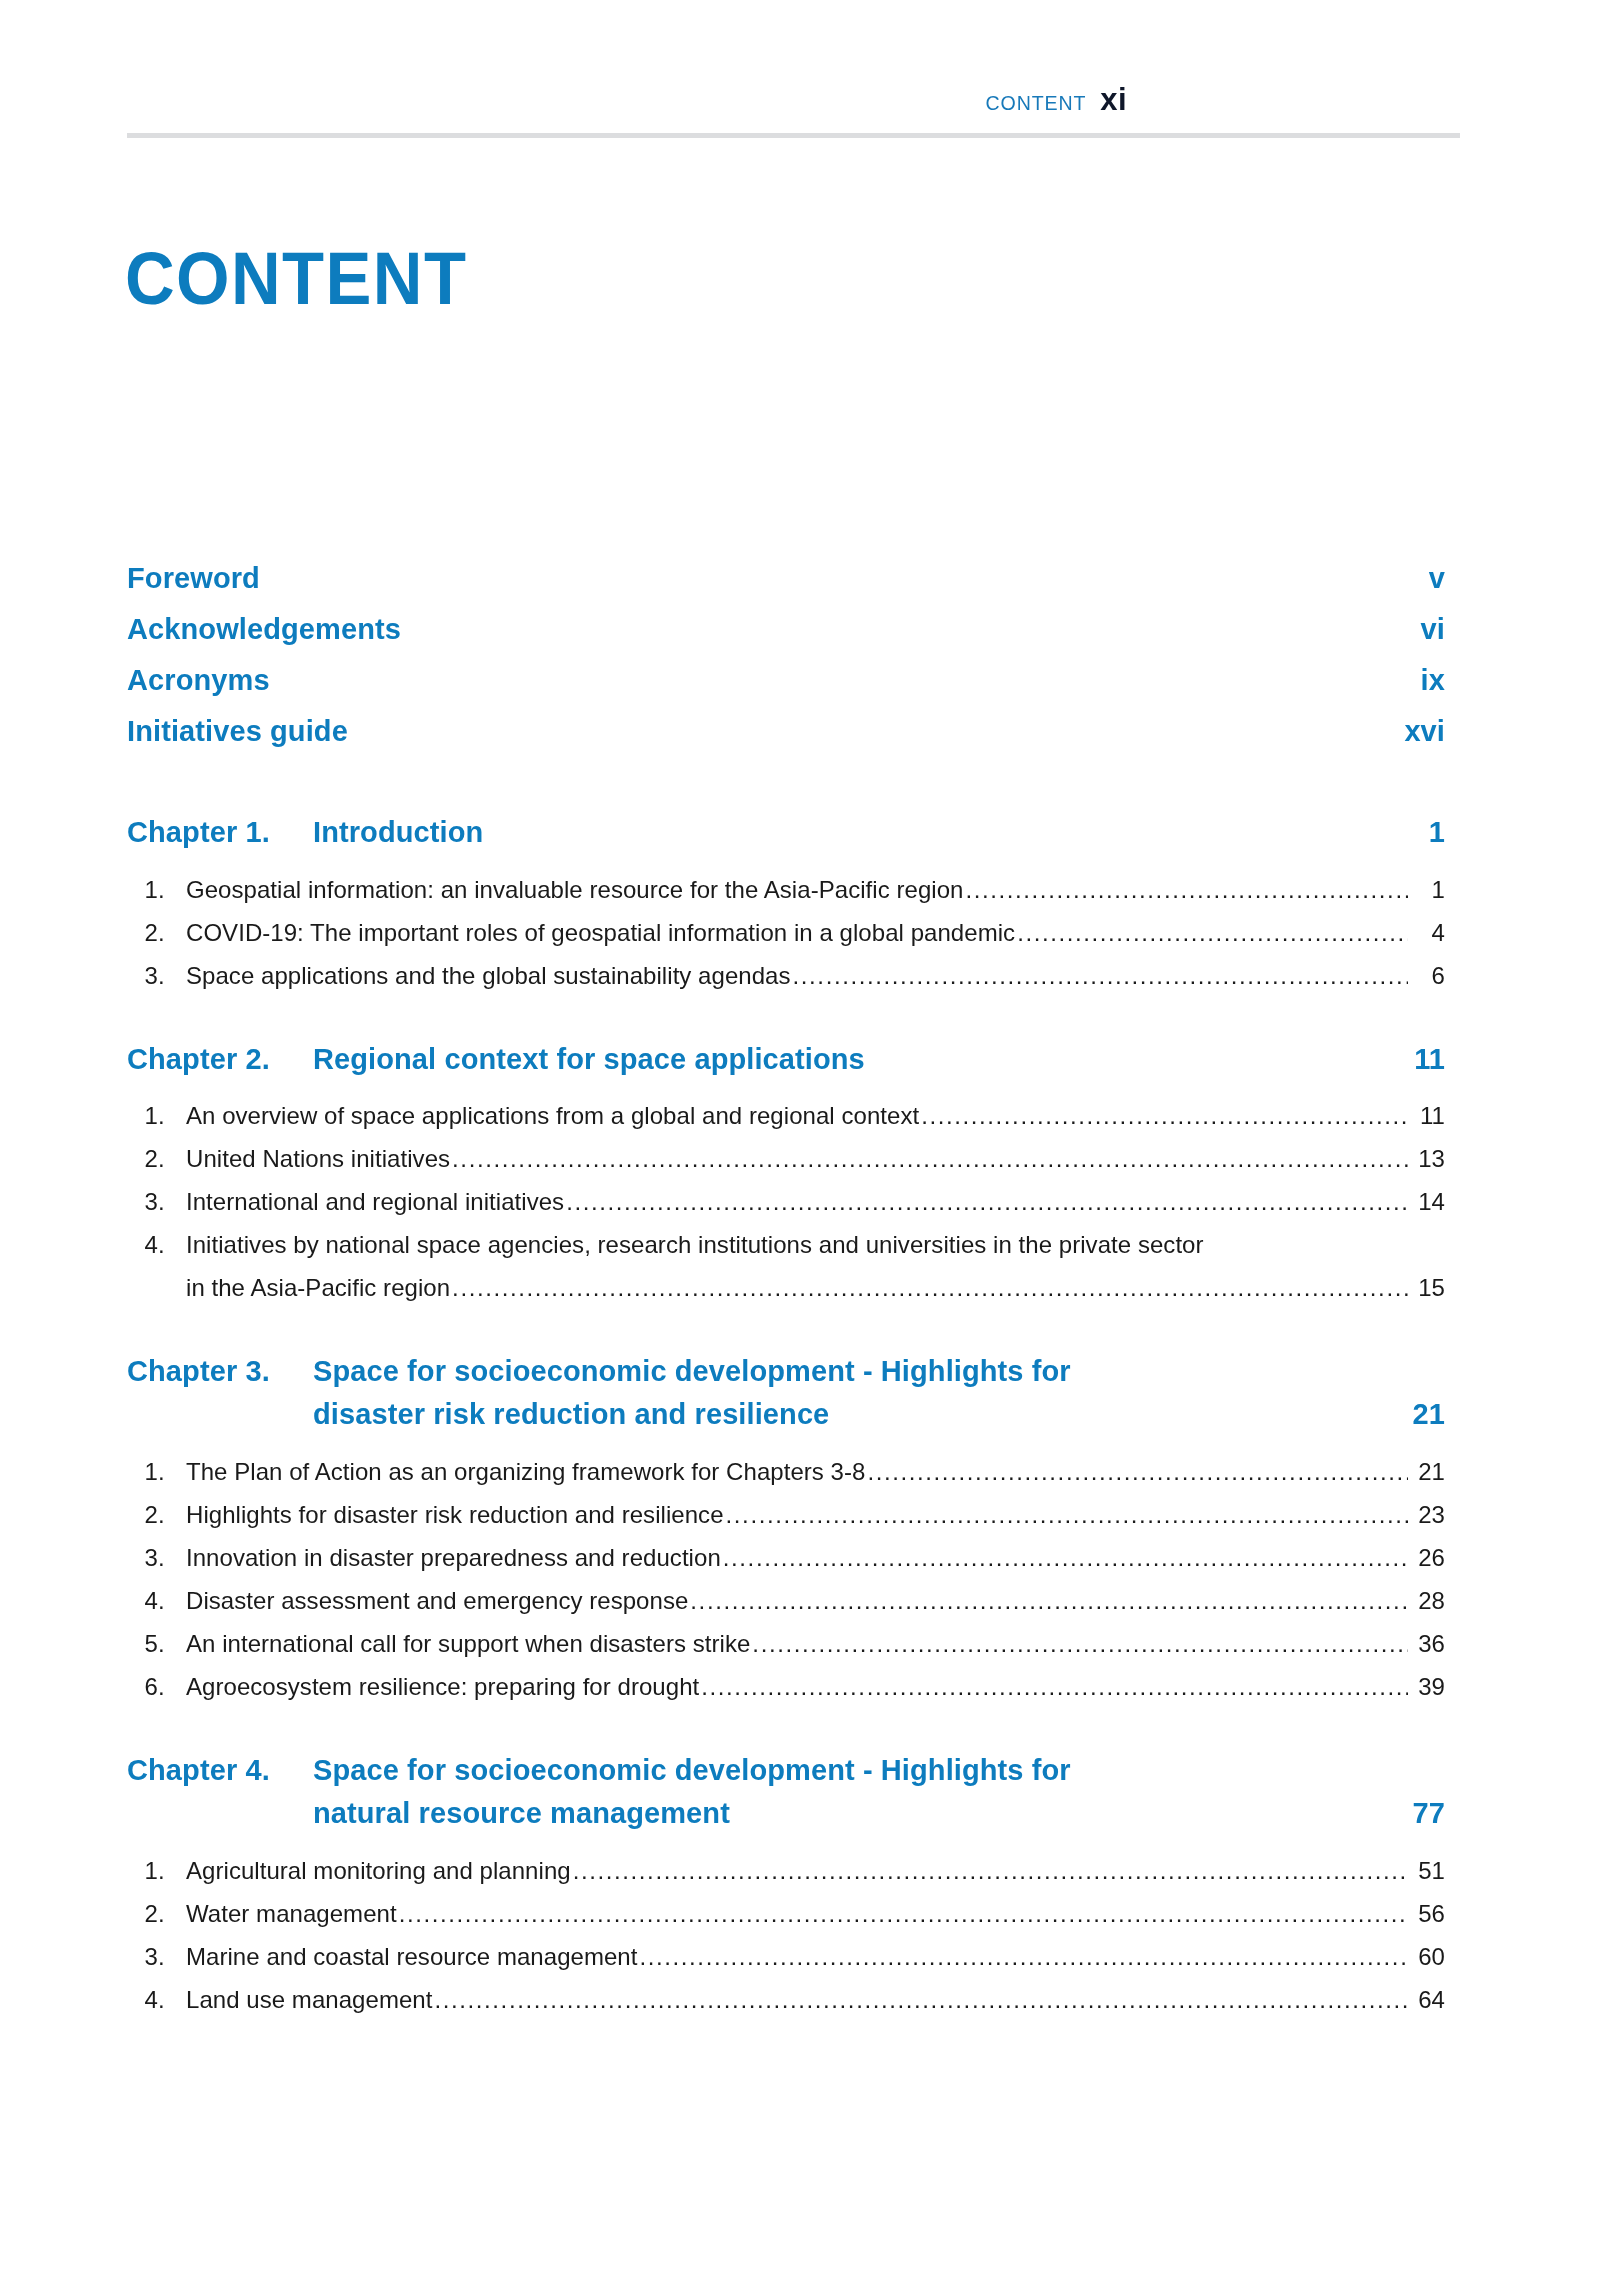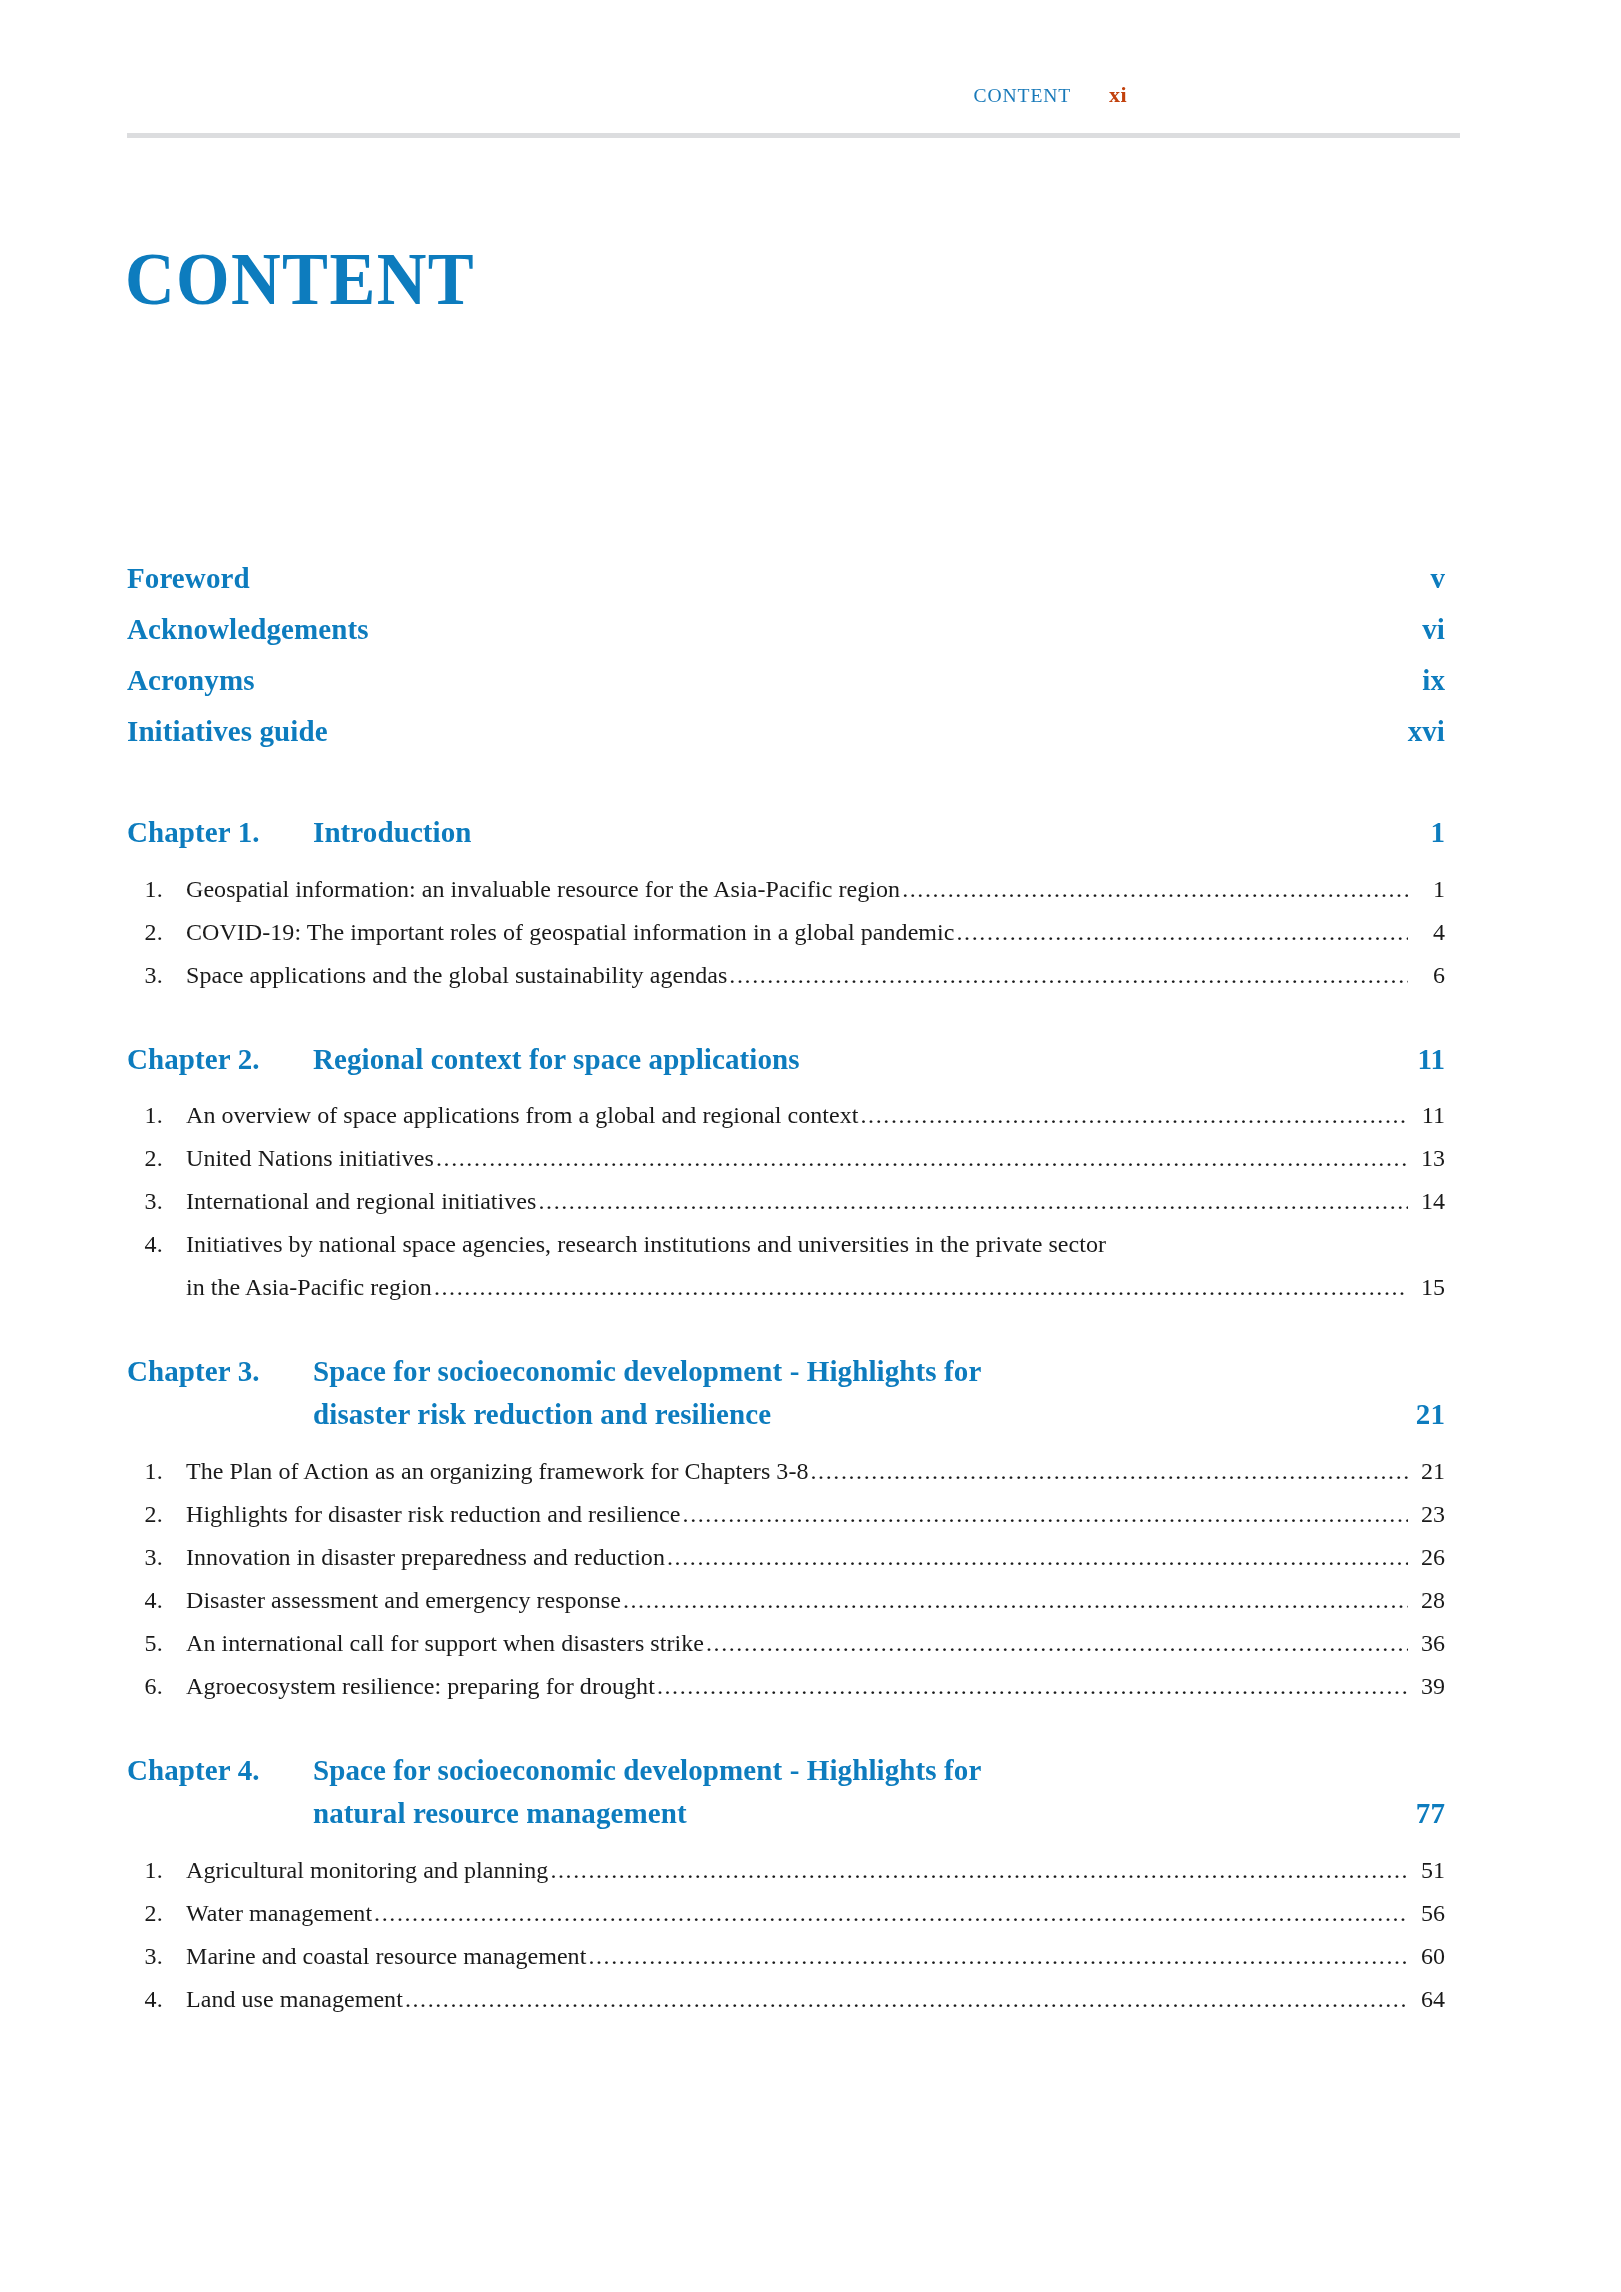--- a/index.html
+++ b/index.html
@@ -14,46 +14,44 @@
     -webkit-font-smoothing: antialiased;
     position: relative;
     overflow: hidden;
   }
 
   .page {
     position: relative;
     width: 1288px;
     height: 2293px;
     box-sizing: border-box;
-    font-family: Liberation Serif, serif;
   }
 
   
   .running-header {
     position: absolute;
     left: 127px;
     right: 161px;
     top: 82px;
     display: flex;
     align-items: baseline;
     justify-content: flex-end;
     gap: 13.7px;
   }
   .running-header-label {
     color: #1879b9;
     font-size: 19.6px;
     letter-spacing: 0.9px;
     font-weight: 400;
   }
   .running-header-folio {
-    color: #c2410c;
-    font-size: 22px;
+    color: #0f172a;
+    font-size: 31px;
     font-weight: bold;
     letter-spacing: 0.5px;
-    margin-left: 24px;
   }
 
   .header-rule {
     position: absolute;
     left: 127px;
     top: 133px;
     width: 1333px;
     height: 4.9px;
     background: #dcdddf;
   }

